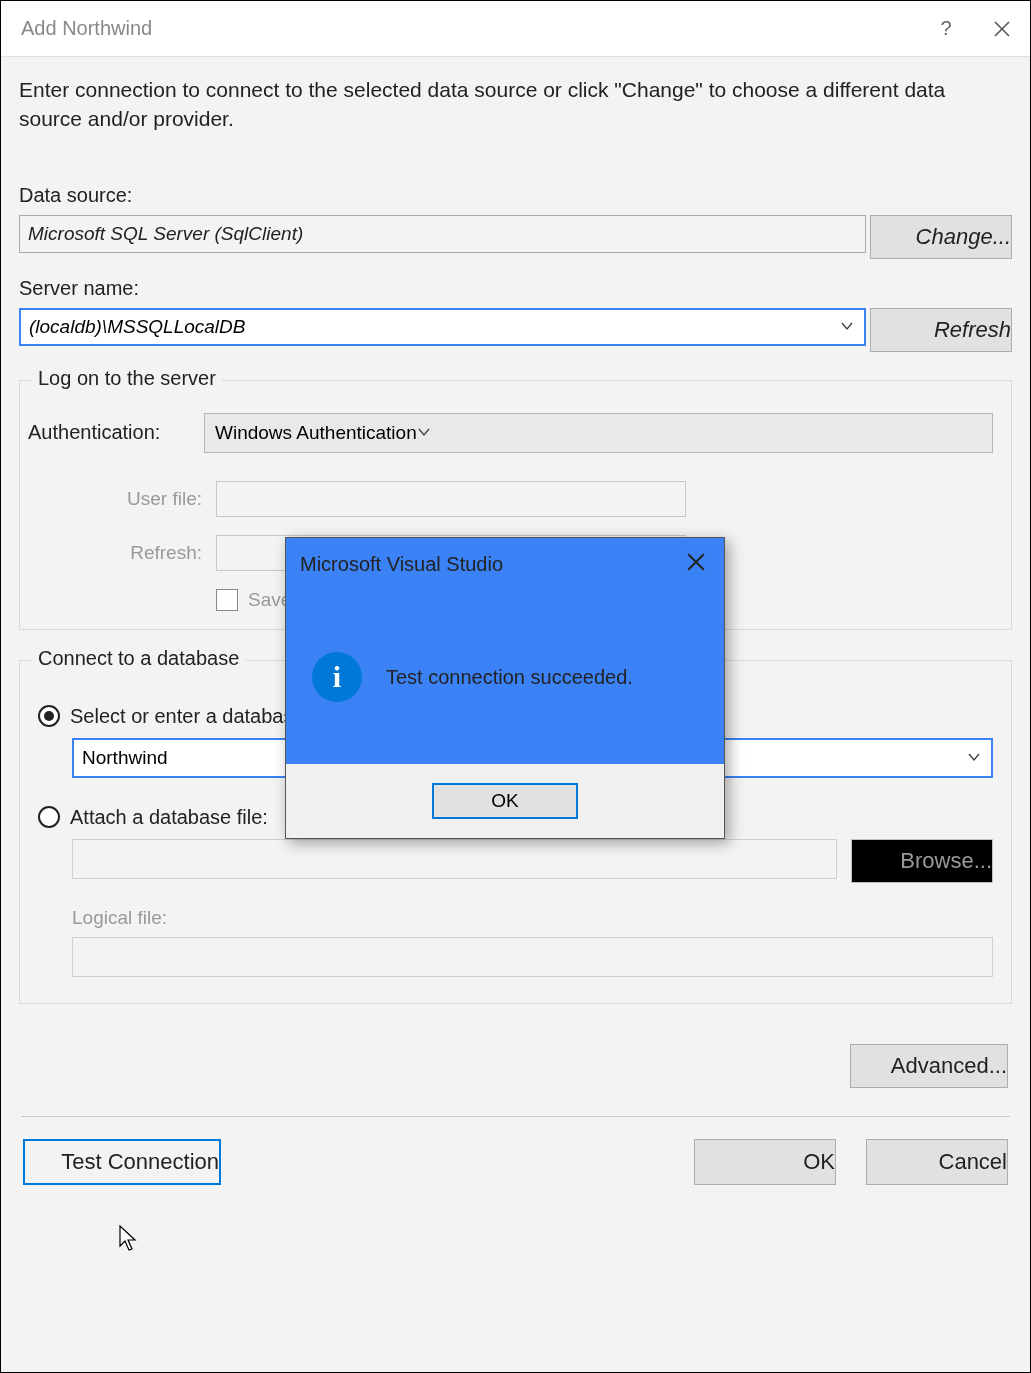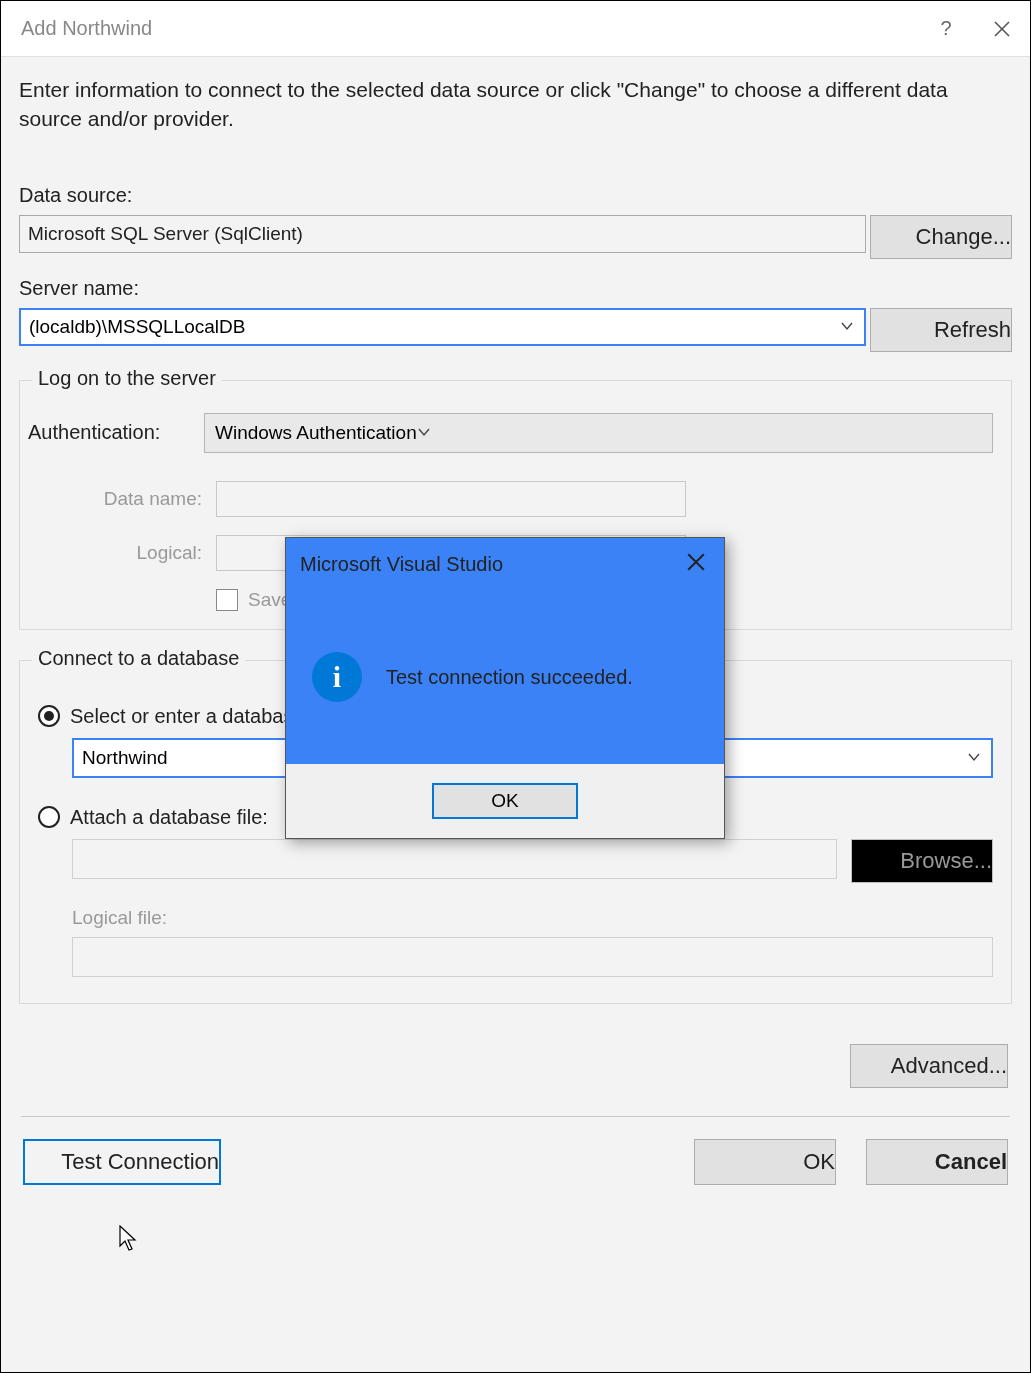--- a/index.html
+++ b/index.html
@@ -52,20 +52,21 @@
     font-size: 20px;
     color: #222;
     margin-bottom: 8px;
     margin-top: 12px;
   }
   .row {
     display: flex;
     gap: 4px;
     align-items: stretch;
     margin-bottom: 18px;
+    font-style: italic;
   }
   .text-input {
     flex: 1;
     height: 38px;
     border: 1px solid #7a7a7a;
     background: #fff;
     padding: 0 8px;
     font-size: 19px;
     color: #222;
     display: flex;
@@ -230,21 +231,21 @@
   </div>
   <div class="titlebar-btn">
     <svg width="18" height="18" viewBox="0 0 18 18">
         <line x1="2" y1="2" x2="16" y2="16" stroke="#555" stroke-width="1.6"></line>
         <line x1="16" y1="2" x2="2" y2="16" stroke="#555" stroke-width="1.6"></line>
       </svg>
   </div>
 </div>
 
 <div class="main">
-  <div class="intro">Enter information to connect to the selected data source or click "Change" to choose a different data source and/or provider.</div>
+  <div class="intro">Enter connection to connect to the selected data source or click "Change" to choose a different data source and/or provider.</div>
 
   <div class="field-label">Data source:</div>
   <div class="row">
     <div class="text-input readonly">
       <span>Microsoft SQL Server (SqlClient)</span>
     </div>
     <div class="btn">
       <span>Change...</span>
     </div>
   </div>
@@ -272,25 +273,25 @@
         <span>Windows Authentication</span>
         <span class="chev">
           <svg class="chev-svg" viewBox="0 0 14 14">
               <polyline points="2,4 7,10 12,4" fill="none" stroke="#444" stroke-width="1.4"></polyline>
             </svg>
         </span>
       </div>
     </div>
     <div class="cred-block">
       <div class="cred-row">
-        <div class="cred-label">Data name:</div>
+        <div class="cred-label">User file:</div>
         <div class="cred-input"></div>
       </div>
       <div class="cred-row">
-        <div class="cred-label">Logical:</div>
+        <div class="cred-label">Refresh:</div>
         <div class="cred-input"></div>
       </div>
       <div class="chk-row">
         <div class="chk"></div>
         <div class="chk-label">Save my password</div>
       </div>
     </div>
   </div>
 
   <div class="group" style="margin-top:30px; padding-bottom:26px;">
@@ -336,21 +337,21 @@
   <div class="sep"></div>
 
   <div class="footer">
     <div class="btn hl2" style="width:198px; height:46px;">
       <span>Test Connection</span>
     </div>
     <div class="footer-spacer"></div>
     <div class="btn" style="height:46px;">
       <span>OK</span>
     </div>
-    <div class="btn" style="height:46px;font-weight:bold;">
+    <div class="btn" style="height:46px;">
       <span>Cancel</span>
     </div>
   </div>
 
 </div>
 
 <div class="modal">
   <div class="modal-titlebar">
     <span>Microsoft Visual Studio</span>
     <div class="modal-title-spacer"></div>

